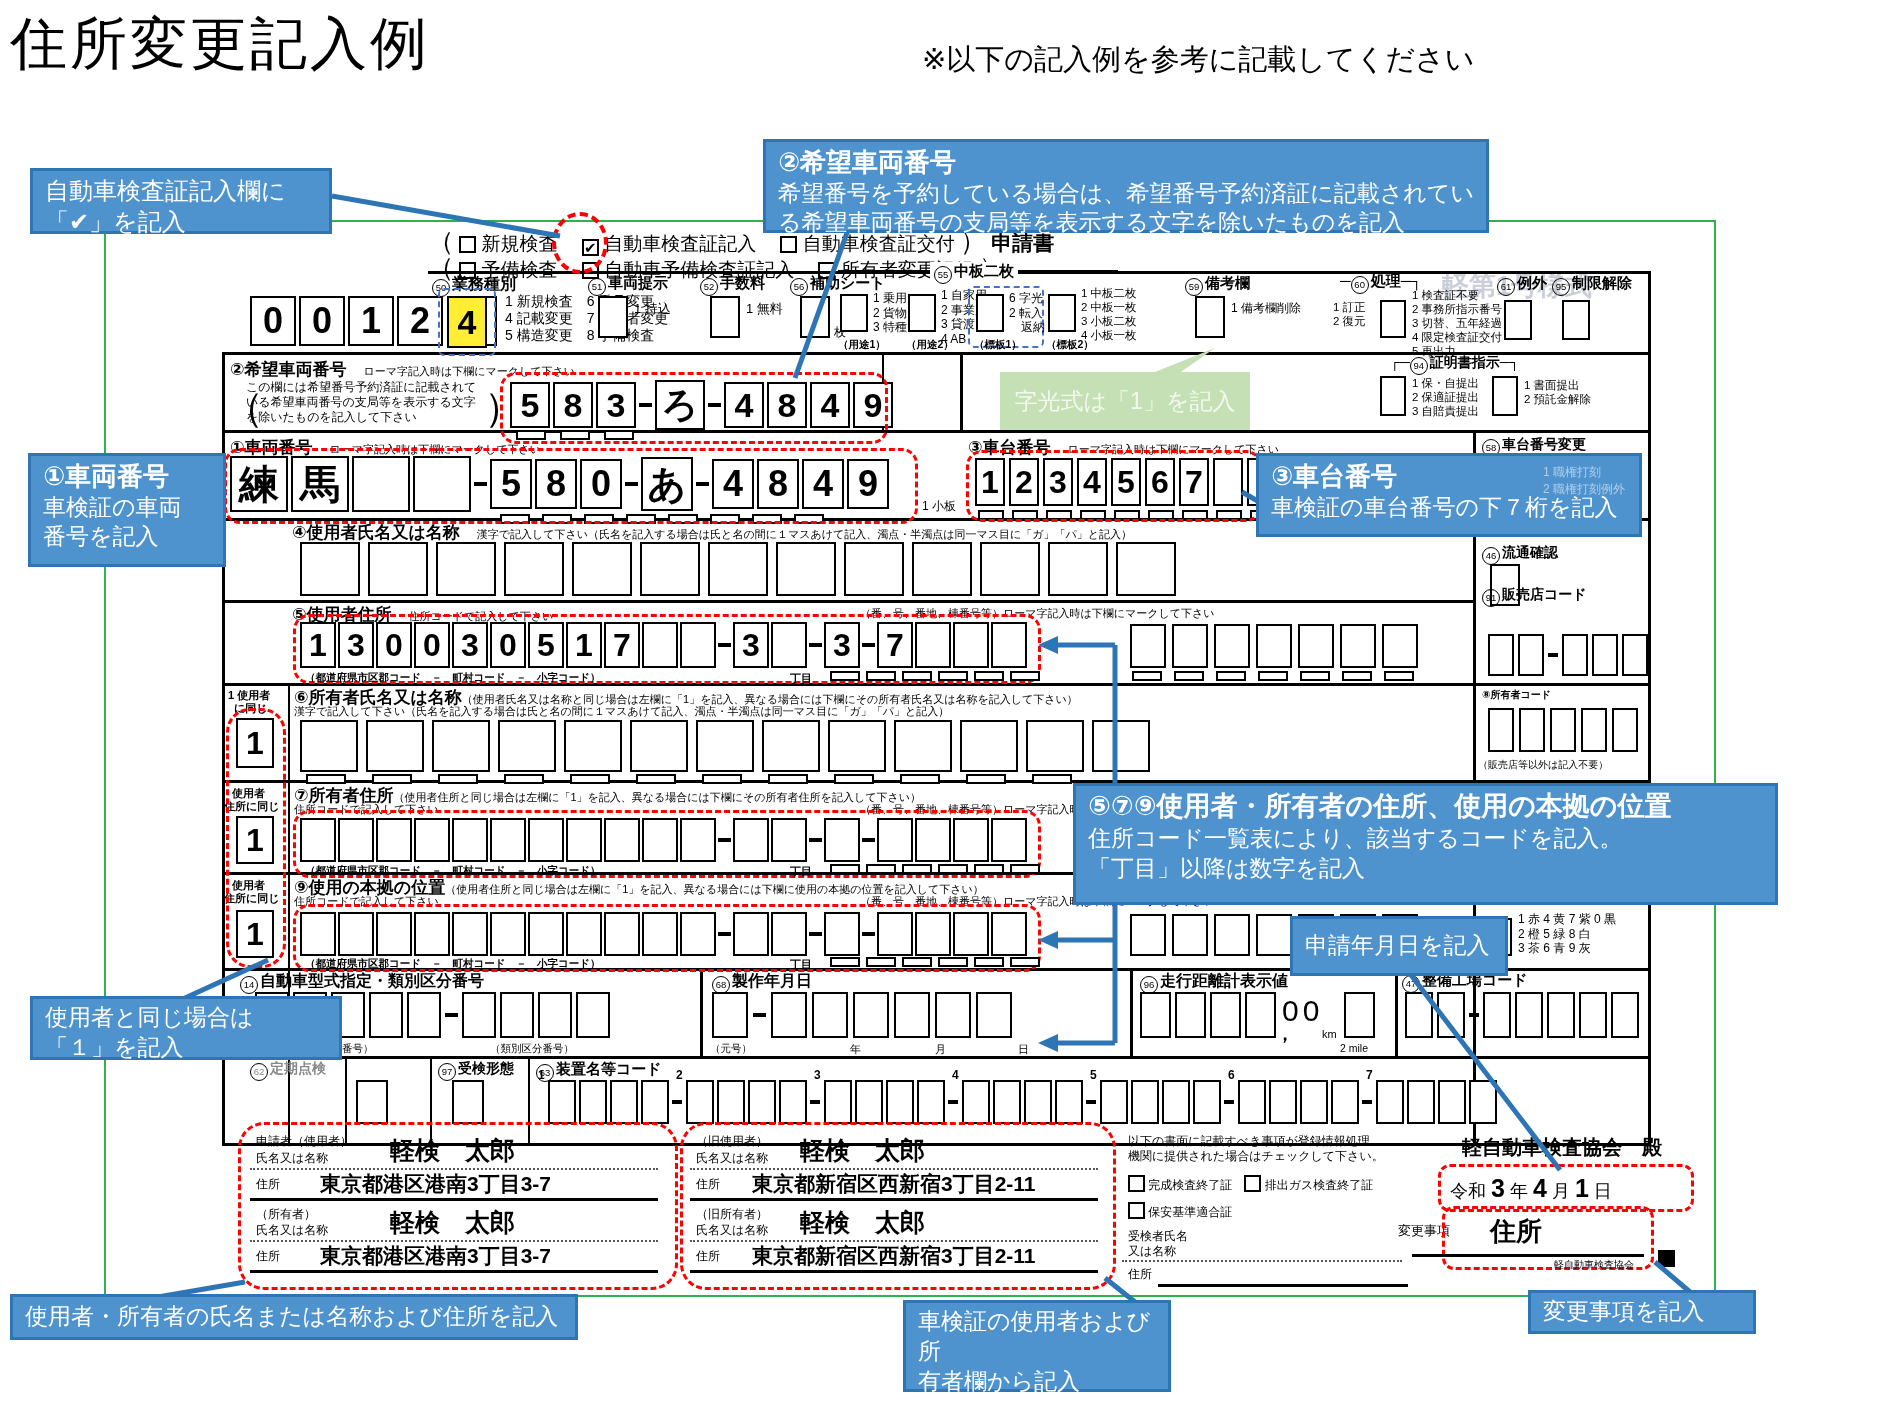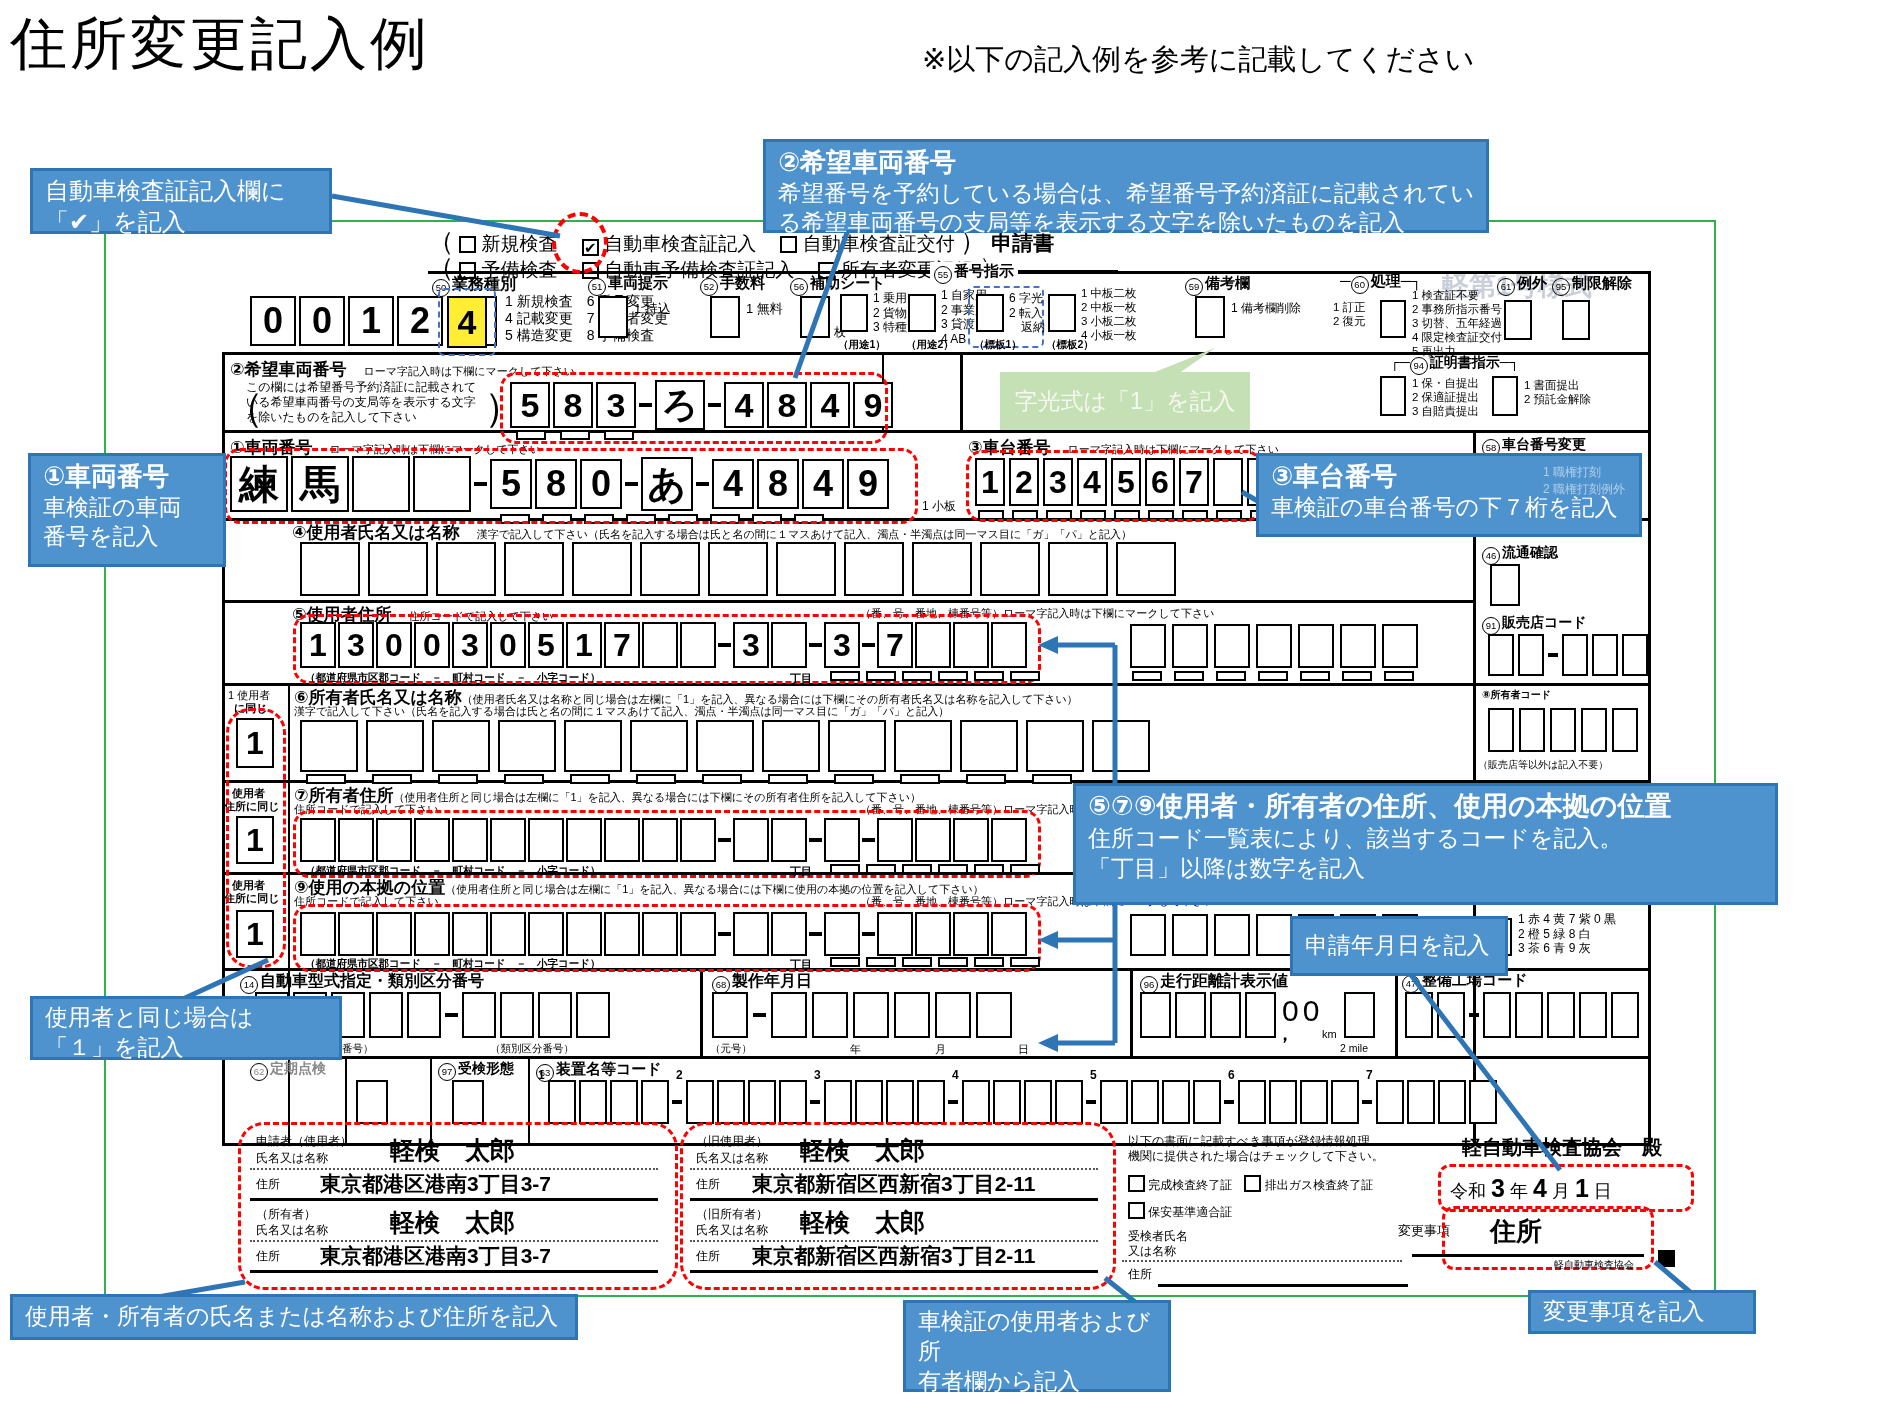--- a/index.html
+++ b/index.html
@@ -134,21 +134,21 @@
 
   <div class="lb" style="left:700px;top:274px;font-size:15px;"><span class="cn">52</span><span>手数料</span></div>
   <div class="box" style="left:710px;top:296px;width:30px;height:42px;"></div>
   <div class="sm" style="left:746px;top:300px;font-size:13px;">1 無料</div>
 
   <div class="lb" style="left:790px;top:274px;font-size:15px;"><span class="cn">56</span><span>補助シート</span></div>
   <div class="box" style="left:800px;top:296px;width:30px;height:42px;"></div>
   <div class="sm" style="left:834px;top:324px;font-size:12px;">枚</div>
 
   <div class="abs" style="left:838px;top:270px;width:280px;height:1px;border-top:1.5px solid #000;"></div>
-  <div class="abs" style="left:930px;top:262px;background:#fff;padding:0 4px;font-weight:700;font-size:15px;"><span class="cn">55</span><span>番号指示</span></div>
+  <div class="abs" style="left:930px;top:262px;background:#fff;padding:0 4px;font-weight:700;font-size:15px;"><span class="cn">55</span><span>中板二枚</span></div>
   <div class="box" style="left:840px;top:294px;width:28px;height:38px;"></div>
   <div class="opts" style="left:873px;top:291px;font-size:12px;">
       <div>1 乗用</div>
       <div>2 貨物</div>
       <div>3 特種</div>
     </div>
   <div class="sm" style="left:838px;top:338px;font-size:10.5px;font-weight:700;">（用途1）</div>
   <div class="box" style="left:908px;top:294px;width:28px;height:38px;"></div>
   <div class="opts" style="left:941px;top:288px;font-size:12px;">
       <div>1 自家用</div>
@@ -319,21 +319,21 @@
       <div class="cell"></div>
       <div class="cell"></div>
       <div class="cell"></div>
       <div class="cell"></div>
     </div>
   <div class="rd" style="left:966px;top:450px;width:290px;height:66px;"></div>
 
   <div class="lb" style="left:1482px;top:436px;font-size:14px;"><span class="cn">58</span><span>車台番号変更</span></div>
   <div class="lb" style="left:1482px;top:544px;font-size:14px;"><span class="cn">46</span><span>流通確認</span></div>
   <div class="box" style="left:1490px;top:564px;width:30px;height:42px;"></div>
-  <div class="lb" style="left:1482px;top:614px;font-size:14px;"><span class="cn">91</span><span>販売店コード</span></div>
+  <div class="lb" style="left:1482px;top:586px;font-size:14px;"><span class="cn">91</span><span>販売店コード</span></div>
   <div class="cellrow" style="left:1488px;top:634px;--w:26px;--h:42px;gap:4px;">
     <span class="seg" style="gap:4px;">
         <div class="cell"></div>
         <div class="cell"></div>
       </span>
       <div class="dashb" style="width:10px;"></div>
       <span class="seg" style="gap:4px;">
         <div class="cell"></div>
         <div class="cell"></div>
         <div class="cell"></div>
@@ -428,21 +428,21 @@
   <div class="cellrow markrow" style="left:1132px;top:671px;gap:12px;">
       <div class="cell"></div>
       <div class="cell"></div>
       <div class="cell"></div>
       <div class="cell"></div>
       <div class="cell"></div>
       <div class="cell"></div>
       <div class="cell"></div>
     </div>
 
-  <div class="sm" style="left:228px;top:688px;font-weight:400;">1 使用者</div>
+  <div class="sm" style="left:228px;top:688px;font-weight:700;">1 使用者</div>
   <div class="sm" style="left:234px;top:701px;font-weight:700;">に同じ</div>
   <div class="abs" style="left:236px;top:718px;width:34px;height:46px;border:2.5px solid #000;display:flex;align-items:center;justify-content:center;font-weight:700;font-size:32px;">1</div>
   <div class="lb" style="left:294px;top:686px;"><span>⑥所有者氏名又は名称</span><span style="font-weight:400;font-size:11px;">（使用者氏名又は名称と同じ場合は左欄に「1」を記入、異なる場合には下欄にその所有者氏名又は名称を記入して下さい）</span></div>
   <div class="sm" style="left:294px;top:704px;">漢字で記入して下さい（氏名を記入する場合は氏と名の間に１マスあけて記入、濁点・半濁点は同一マス目に「ガ」「パ」と記入）</div>
   <div class="cellrow" style="left:300px;top:720px;--w:58px;--h:52px;gap:8px;">
       <div class="cell"></div>
       <div class="cell"></div>
       <div class="cell"></div>
       <div class="cell"></div>
       <div class="cell"></div>

